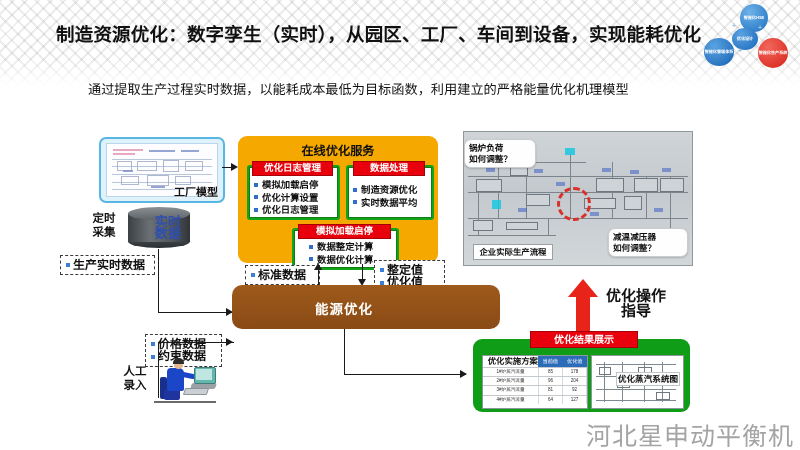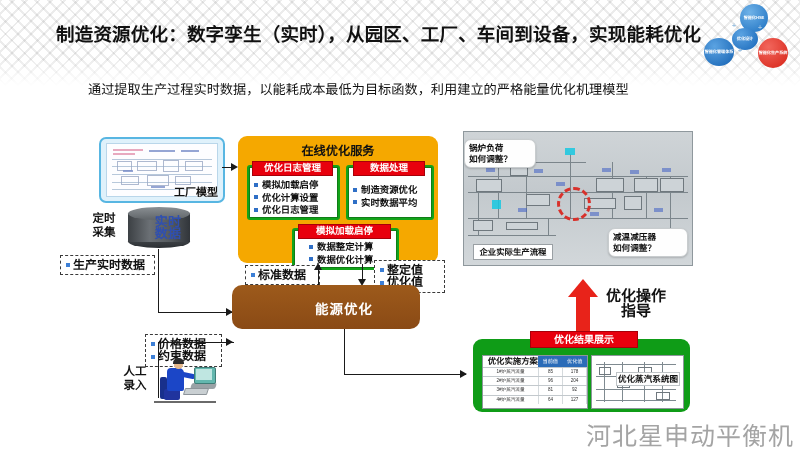--- a/index.html
+++ b/index.html
@@ -118,21 +118,21 @@
 
   #card-model{left:9px;top:29px;width:89px;height:51px;}
   #head-model{left:14px;top:25px;width:79px;}
   #card-data{left:108px;top:29px;width:84px;height:51px;}
   #head-data{left:115px;top:25px;width:70px;}
   #card-calc{left:54px;top:92px;width:103px;height:38px;}
   #head-calc{left:60px;top:88px;width:91px;}
 
   
   #energy-bar{
-    position:absolute;left:232px;top:167px;width:188px;height:44px;
+    position:absolute;left:232px;top:167px;width:268px;height:44px;
     background:linear-gradient(180deg,#9d5a1b,#8a4a15);border-radius:10px;
   }
   #energy-bar span{position:absolute;left:0;top:13px;width:224px;text-align:center;
     font-size:13.5px;font-weight:bold;color:#fff;letter-spacing:1px;}
 
   
   #manual-entry{position:absolute;left:118px;top:237px;width:100px;height:52px;}
   #me-label{position:absolute;left:0;top:10px;width:34px;text-align:center;
     font-size:11.5px;font-weight:bold;line-height:13.5px;color:#111;}
   #me-figure{position:absolute;left:36px;top:2px;width:62px;height:48px;}

